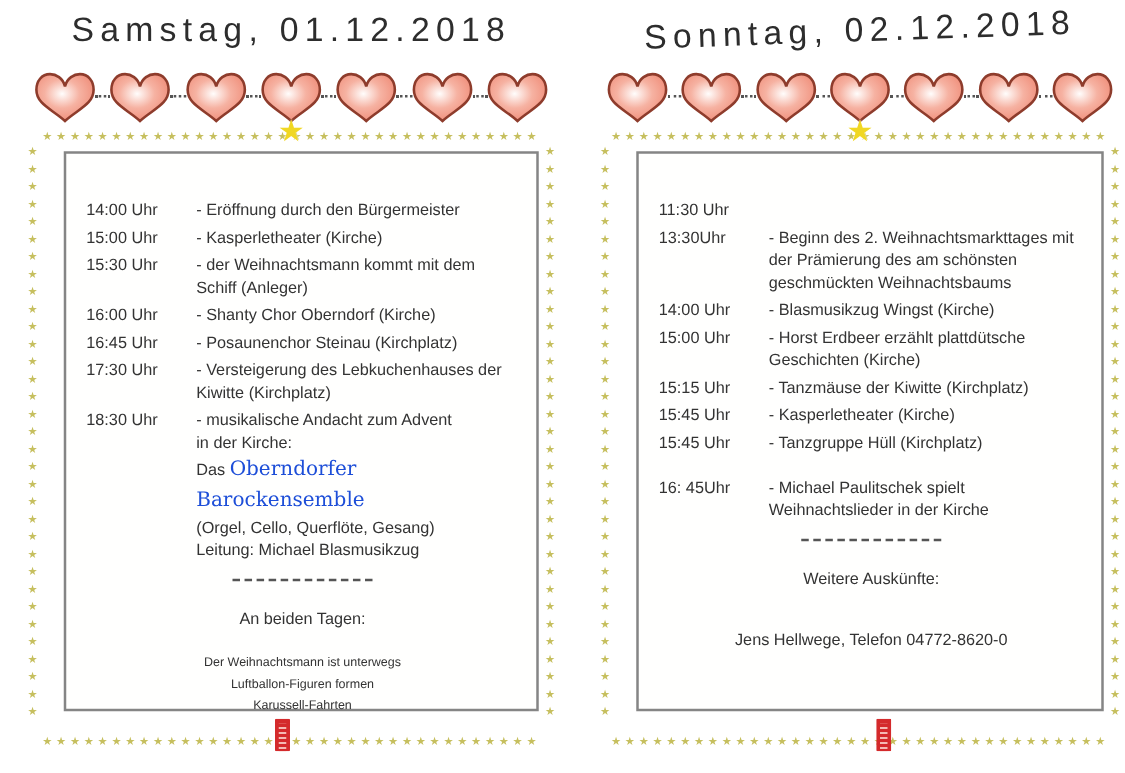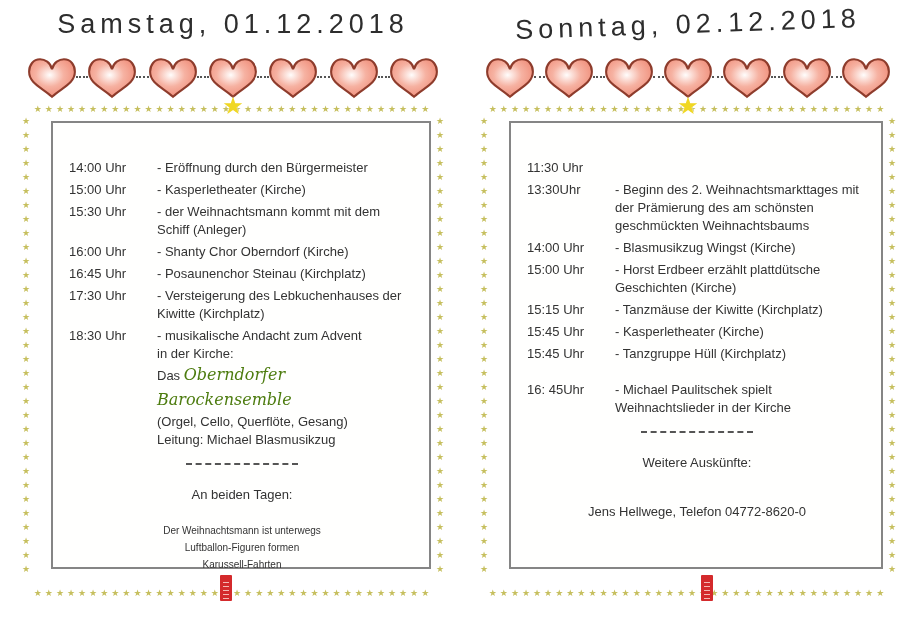--- a/index.html
+++ b/index.html
@@ -57,21 +57,21 @@
   }
   #page-left .stamp{left:47%;}
   #page-right .stamp{left:53%;}
 
   .schedule{font-size:13px;line-height:18px;color:#333;}
   .event{display:flex;margin-bottom:4px;}
   .time{width:88px;flex:0 0 auto;}
   .desc{flex:1;}
   .ev-gap{margin-top:18px;}
   .ensemble-line{line-height:24px;}
-  .ensemble{font-family:"DejaVu Serif",serif;font-style:italic;font-size:16px;color:#4d7c0f;}
+  .ensemble{font-family:"DejaVu Serif",serif;font-size:16px;color:#1d4ed8;}
 
   .separator{width:112px;margin:14px auto 0;border-top:2px dashed #555;height:0;}
   .footer-heading{text-align:center;margin-top:22px;font-size:13px;}
   .footer-lines{text-align:center;margin-top:20px;font-size:10px;line-height:17px;}
   .footer-contact{text-align:center;margin-top:34px;font-size:13px;}
 </style>
 </head>
 <body>
 
 <svg width="0" height="0" style="position:absolute">

